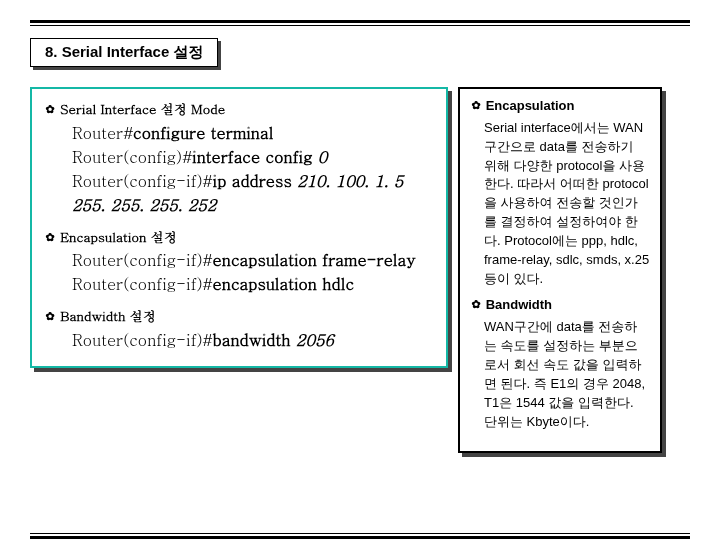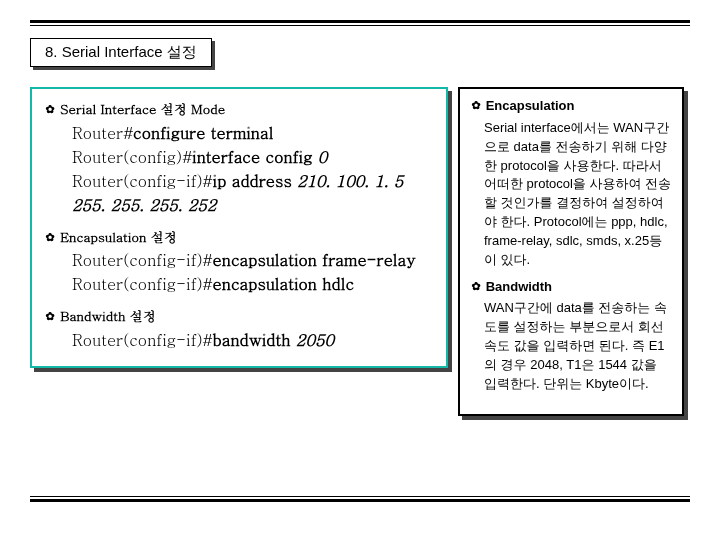--- a/index.html
+++ b/index.html
@@ -33,21 +33,21 @@
     width: 100%;
     height: 100%;
     background: #444;
   }
   .title-box {
     position: relative;
     border: 1px solid #000;
     background: #fff;
     padding: 4px 14px;
     font-size: 15px;
-    font-weight: normal;
+    font-weight: bold;
   }
   .main-row {
     display: flex;
     gap: 10px;
     align-items: flex-start;
   }
   .left-box-wrap, .right-box-wrap {
     position: relative;
   }
   .left-shadow, .right-shadow {
@@ -62,21 +62,21 @@
     position: relative;
     width: 418px;
     border: 2px solid #14b8a6;
     background: #fff;
     padding: 10px 12px 14px 12px;
     font-size: 12.5px;
     line-height: 1.5;
   }
   .right-box {
     position: relative;
-    width: 226px;
+    width: 204px;
     border: 2px solid #000;
     background: #fff;
     padding: 8px 10px 12px 10px;
     font-size: 9px;
     line-height: 1.45;
   }
   .section-head {
     font-weight: bold;
     font-size: 13px;
     margin-bottom: 2px;
@@ -164,21 +164,21 @@
         <span>Router(config-if)#</span><span class="b">encapsulation hdlc</span>
       </div>
 
       <div class="gap"></div>
 
       <div class="section-head">
         <span class="star">✿</span>
         <span>Bandwidth 설정</span>
       </div>
       <div class="indent">
-        <span>Router(config-if)#</span><span class="b">bandwidth </span><span class="bi">2050</span>
+        <span>Router(config-if)#</span><span class="b">bandwidth </span><span class="bi">2056</span>
       </div>
 
     </div>
   </div>
 
   <div class="right-box-wrap">
     <div class="right-shadow"></div>
     <div class="right-box">
       <div class="r-head">
         <span class="star">✿</span>

